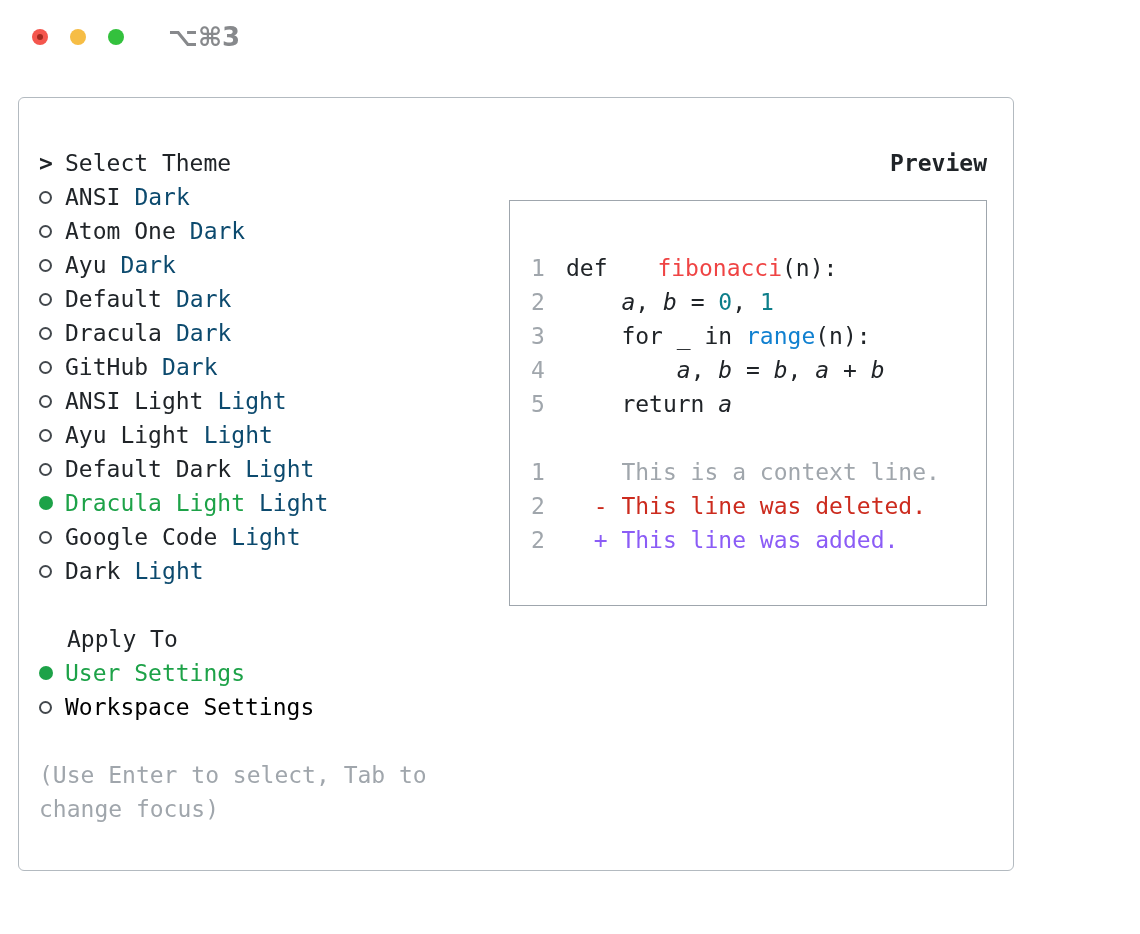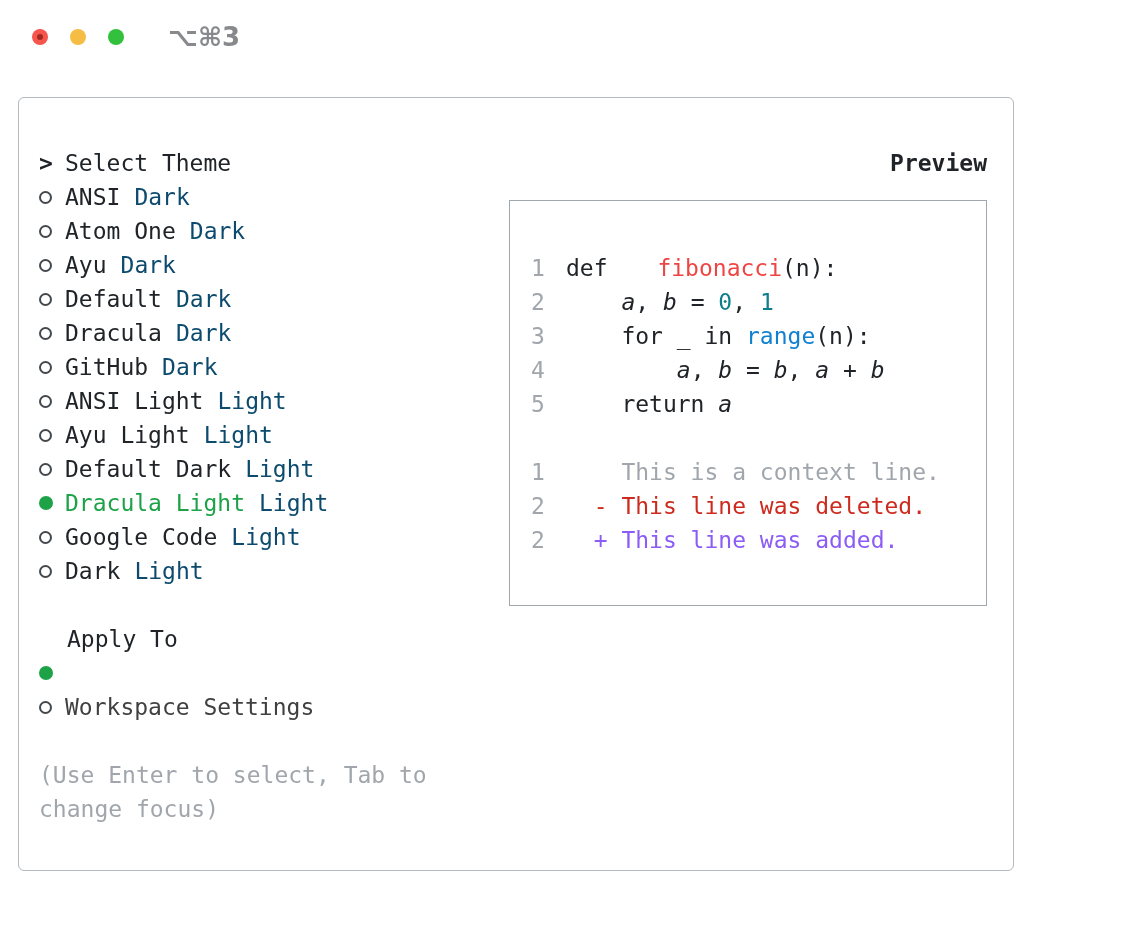--- a/index.html
+++ b/index.html
@@ -29,21 +29,21 @@
   .row{display:flex;align-items:center;height:34px;}
   .marker{width:26px;flex:none;display:flex;align-items:center;}
   .cursor{font-weight:bold;color:#202428;}
   .circle{width:13px;height:13px;border:2px solid #43484d;border-radius:50%;flex:none;}
   .circle.filled{width:14px;height:14px;border:none;background:#1da248;}
   .picker-title-text{font-weight:normal;}
   .tname{color:#202428;}
   .row.selected .tname{color:#1da248;}
   .tvariant{color:#0c4a6e;margin-left:14px;}
   .apply-title{margin-top:34px;margin-left:28px;height:34px;}
-  .apply-label{color:#404040;}
+  .apply-label{color:#000000;}
   .row.selected .apply-label{color:#1da248;}
   .hint{margin-top:34px;width:430px;color:#a0a6ac;}
   
   .preview-title{font-weight:bold;height:34px;text-align:right;}
   .preview-box{
     margin-top:20px;width:478px;border:1px solid #9fa6ad;background:#ffffff;
     padding:50px 10px 48px 21px;
   }
   .code-line{display:flex;height:34px;}
   .lnum{width:35px;flex:none;color:#a0a6ac;}
@@ -161,20 +161,21 @@
         </div>
       </div>
     <div class="row apply-title">
       <span>Apply To</span>
     </div>
     <div id="apply-list">
         <div class="row selected">
           <span class="marker">
             <span class="circle filled"></span>
           </span>
+          <span class="apply-label">User Settings</span>
         </div>
         <div class="row">
           <span class="marker">
             <span class="circle"></span>
           </span>
           <span class="apply-label">Workspace Settings</span>
         </div>
       </div>
     <div class="hint">(Use Enter to select, Tab to change focus)</div>
   </div>

